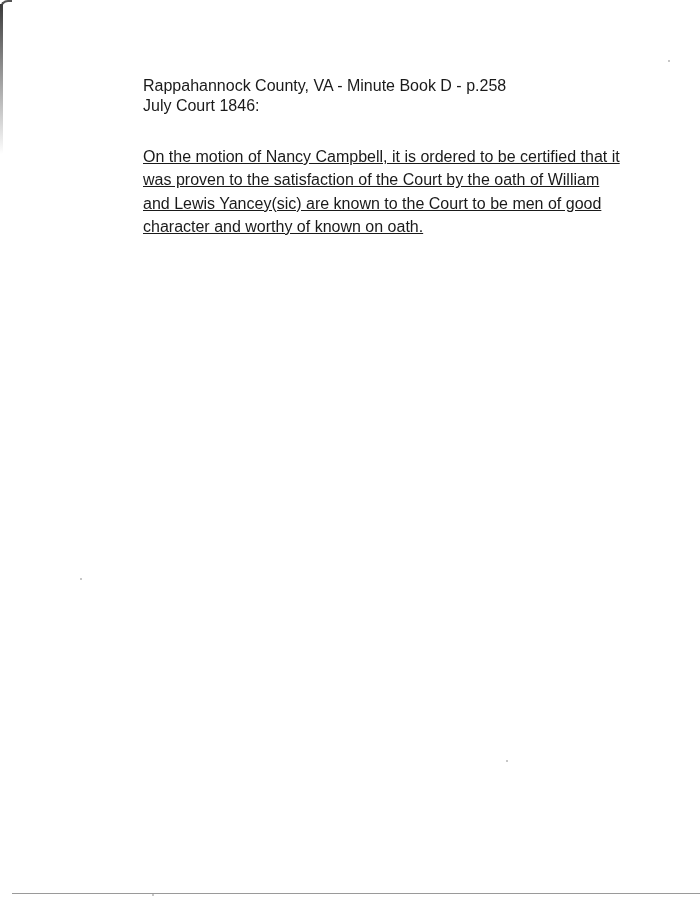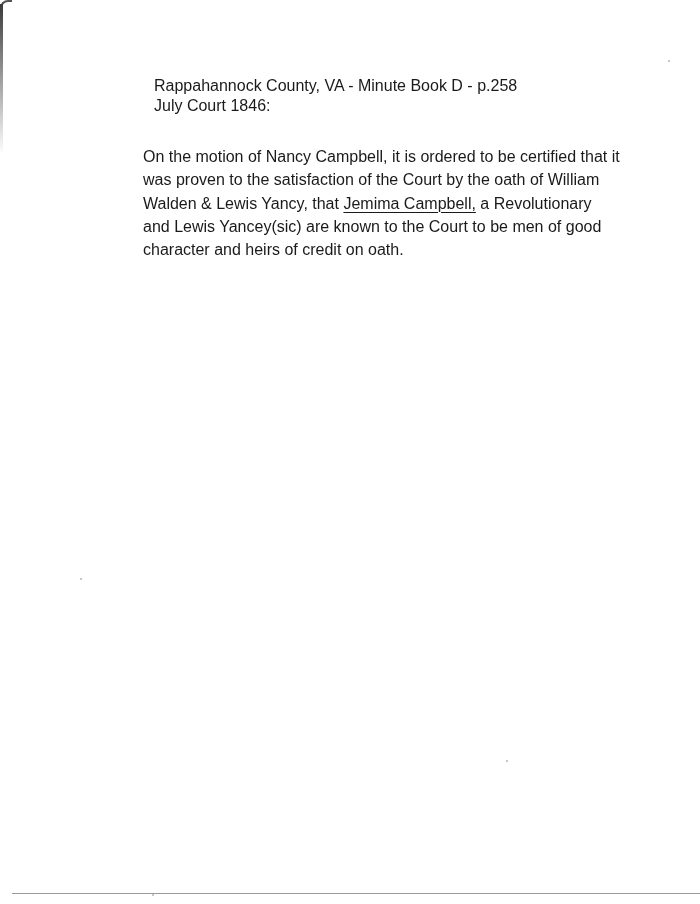--- a/index.html
+++ b/index.html
@@ -42,28 +42,29 @@
       height: 1px;
       background: #9a9a9a;
     }
     .header {
       position: absolute;
       left: 143px;
       top: 76px;
       font-size: 16px;
       line-height: 20px;
     }
-    .header div { white-space: nowrap; margin-left: 11px; }
+    .header div { white-space: nowrap; }
     .body-text {
       position: absolute;
       left: 143px;
       top: 145px;
       width: 520px;
       font-size: 16px;
       line-height: 23.3px;
+      text-decoration: underline;
     }
     .body-text .line { white-space: nowrap; }
     .underlined {
       text-decoration: underline;
       text-decoration-thickness: 1px;
       text-underline-offset: 3px;
     }
     .speck {
       position: absolute;
       width: 2px; height: 2px;
@@ -79,23 +80,22 @@
   <div class="scan-edge-left"></div>
 
   <div class="header">
     <div>Rappahannock County, VA - Minute Book D - p.258</div>
     <div>July Court 1846:</div>
   </div>
 
   <div class="body-text">
     <div class="line">On the motion of Nancy Campbell, it is ordered to be certified that it</div>
     <div class="line">was proven to the satisfaction of the Court by the oath of William</div>
-    <div class="line"><span>Walden &amp; Lewis Yancy, that </span><span class="underlined">Jemima Campbell,</span><span> a Revolutionary</span></div>
     <div class="line">and Lewis Yancey(sic) are known to the Court to be men of good</div>
-    <div class="line">character and heirs of credit on oath.</div>
+    <div class="line">character and worthy of known on oath.</div>
   </div>
 
   <div class="speck" style="left:80px; top:578px;"></div>
   <div class="speck" style="left:506px; top:760px;"></div>
   <div class="speck" style="left:152px; top:894px;"></div>
   <div class="speck" style="left:668px; top:60px;"></div>
 
   <div class="bottom-rule"></div>
 </div>
 

